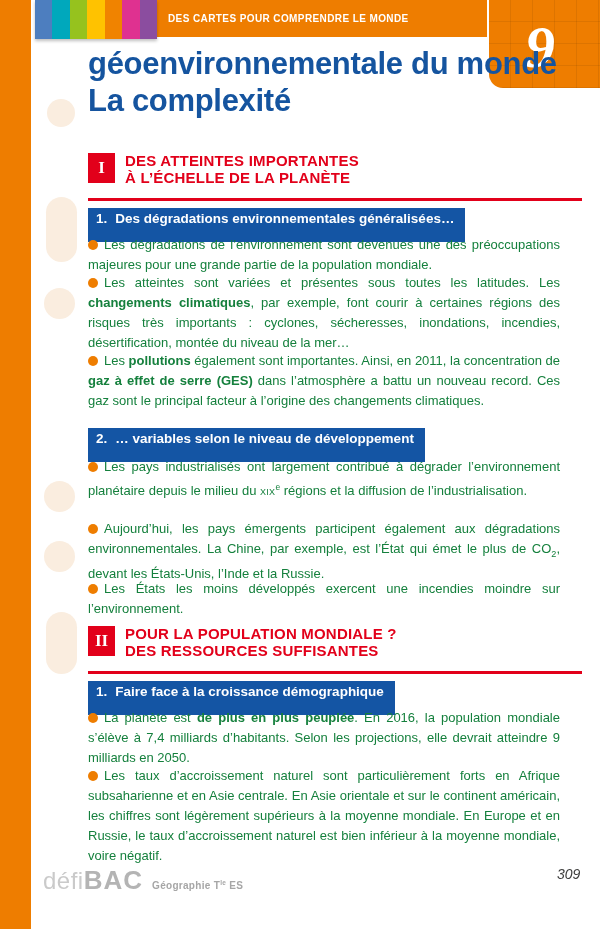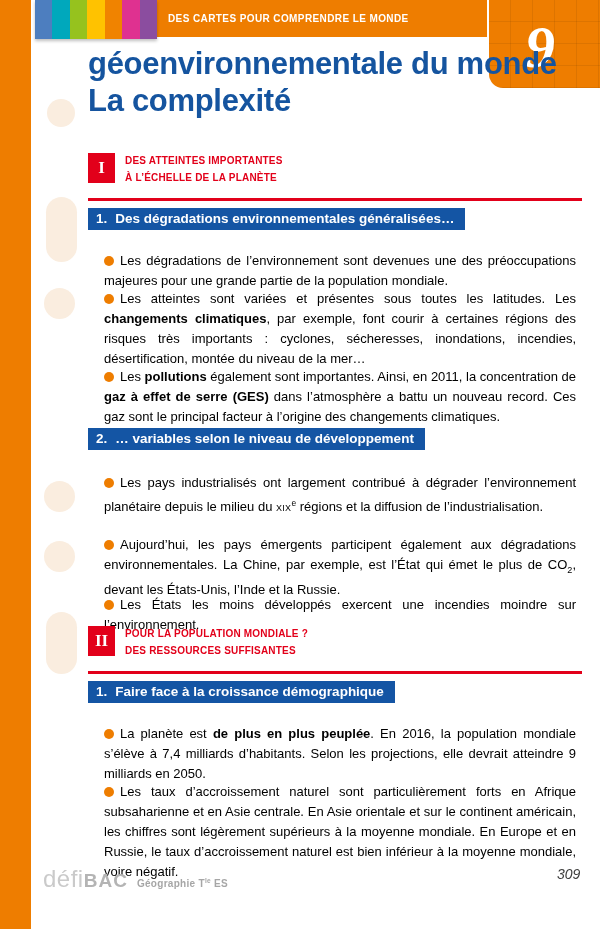--- a/index.html
+++ b/index.html
@@ -29,43 +29,43 @@
   
   .dot{position:absolute;background:#FAEDDF;border-radius:50%;}
   .pill{position:absolute;background:#FAEDDF;border-radius:16px;}
 
   
   .section-head{position:absolute;left:88px;width:494px;}
   .head-row{display:flex;align-items:flex-start;}
   .numeral-box{width:27px;height:30px;background:#E2001A;color:#ffffff;
                font-family:"Liberation Serif",serif;font-weight:700;font-size:17px;
                display:flex;align-items:center;justify-content:center;margin-right:10px;flex:0 0 auto;}
-  .head-lines{color:#E2001A;font-weight:700;font-size:10px;line-height:16.5px;letter-spacing:0.2px;
+  .head-lines{color:#E2001A;font-weight:700;font-size:15px;line-height:16.5px;letter-spacing:0.2px;
               text-transform:none;white-space:nowrap;}
   .head-rule{height:2.5px;background:#E2001A;margin-top:12px;width:494px;}
 
   
   .subhead{position:absolute;left:88px;background:#1455A4;color:#ffffff;font-weight:700;
-           font-size:13.5px;height:22px;line-height:22px;padding:0 11px 0 8px;white-space:nowrap;}
+           font-size:13.5px;height:34px;line-height:22px;padding:0 11px 0 8px;white-space:nowrap;}
   .subhead .num{margin-right:8px;}
 
   
-  .body-par{position:absolute;left:88px;width:472px;margin:16px;color:#000000;font-size:13px;
+  .body-par{position:absolute;left:88px;width:472px;margin:0;color:#15803d;font-size:13px;
             line-height:20px;text-align:justify;}
   .bullet{display:inline-block;width:10px;height:10px;border-radius:50%;background:#EE7D00;
           margin-right:6px;transform:translateY(1px);}
   .b{font-weight:700;}
   .sc{font-variant:small-caps;letter-spacing:0.3px;}
   .body-par sub{font-size:0.7em;}
   .body-par sup{font-size:0.65em;}
 
   
   .footer{position:absolute;left:43px;top:865px;display:flex;align-items:baseline;white-space:nowrap;}
   .brand-light{font-size:24px;color:#CACACA;letter-spacing:0.5px;}
-  .brand-bold{font-size:19px;font-weight:700;color:#B4B4B4;letter-spacing:1px;}
+  .brand-bold{font-size:26px;font-weight:700;color:#B4B4B4;letter-spacing:1px;}
   .footer-subject{margin-left:9px;font-size:10px;font-weight:700;color:#A6A6A6;letter-spacing:0.3px;}
   .footer-subject sup{font-size:0.65em;}
   .page-num{position:absolute;left:557px;top:866px;font-size:14px;color:#3E3E3D;font-style:italic;}
 </style>
 </head>
 <body>
 
 <div class="page">
 
   <div class="left-strip"></div>

